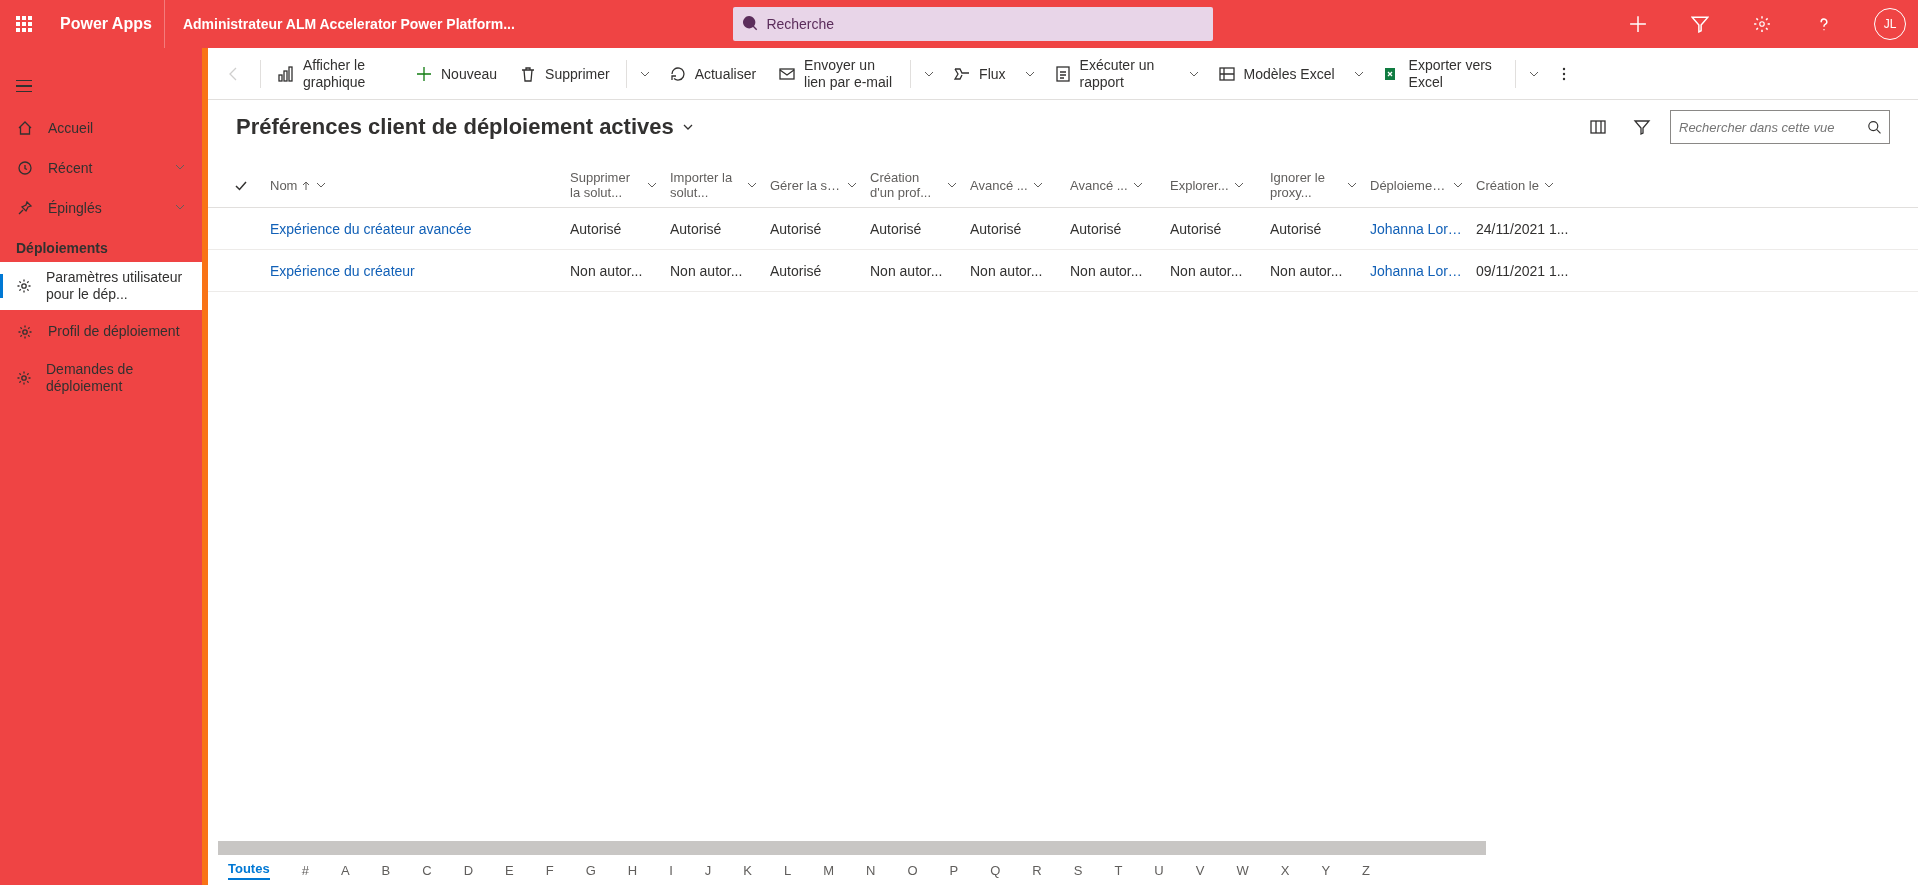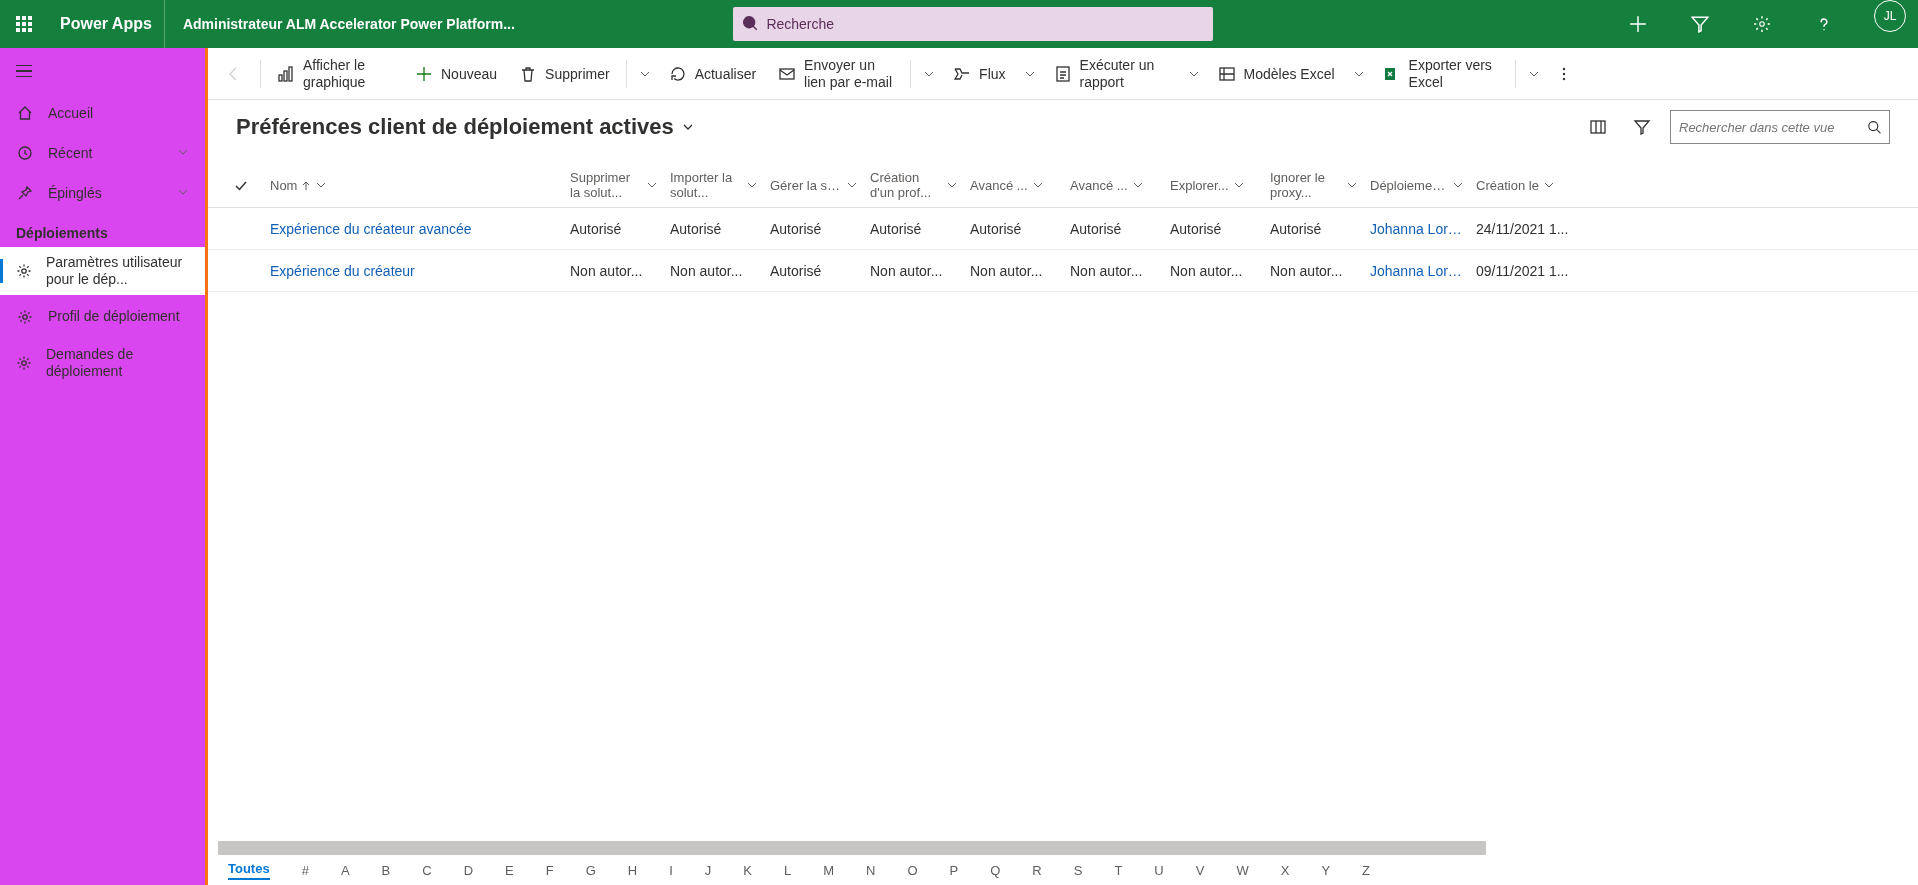--- a/index.html
+++ b/index.html
@@ -1,37 +1,37 @@
 <!DOCTYPE html>
 <html><head>
 <meta charset="utf-8">
 <style>
   * { box-sizing: border-box; margin: 0; padding: 0; font-family: "Segoe UI", -apple-system, sans-serif; }
   body { width: 1918px; height: 885px; overflow: hidden; background: #fff; color: #323130; }
 
   
-  .top-header { height: 48px; background: #15803d; display: flex; align-items: center; color: #fff; }
+  .top-header { height: 48px; background: #ef4444; display: flex; align-items: center; color: #fff; }
   .waffle { width: 48px; height: 48px; display: flex; align-items: center; justify-content: center; cursor: pointer; }
   .waffle-grid { display: grid; grid-template-columns: repeat(3, 4px); grid-template-rows: repeat(3, 4px); gap: 2px; }
   .waffle-grid span { background: #fff; width: 4px; height: 4px; }
   .brand { font-weight: 600; font-size: 16px; padding: 0 12px; border-right: 1px solid rgba(255,255,255,0.3); height: 48px; display: flex; align-items: center; }
   .app-title { font-size: 14px; padding: 0 18px; font-weight: bold; }
   .search-wrap { margin-left: auto; margin-right: auto; }
   .search-box { width: 480px; height: 34px; background: #e8d5e8; border-radius: 2px; display: flex; align-items: center; padding: 0 10px; gap: 8px; }
   .search-box svg { fill: #5b2d5b; }
   .search-box input { border: none; background: transparent; outline: none; font-size: 14px; color: #5b2d5b; width: 100%; }
   .search-box input::placeholder { color: #5b2d5b; }
-  .top-actions { display: flex; align-items: flex-start; gap: 14px; margin-left: auto; }
+  .top-actions { display: flex; align-items: center; gap: 14px; margin-left: auto; }
   .top-action { width: 48px; height: 48px; display: flex; align-items: center; justify-content: center; cursor: pointer; }
   .top-action svg { fill: #fff; width: 18px; height: 18px; }
   .avatar { width: 32px; height: 32px; border-radius: 50%; border: 1px solid #fff; display: flex; align-items: center; justify-content: center; font-size: 12px; margin: 0 12px; }
 
   
   .layout { display: flex; height: calc(100% - 48px); }
-  .sidebar { width: 208px; border-right: 3px solid #f97316; background: #d946ef; padding-top: 1px; }
+  .sidebar { width: 208px; border-right: 6px solid #f97316; background: #ef4444; padding-top: 16px; }
   .hamburger { height: 44px; display: flex; align-items: center; padding: 0 16px; cursor: pointer; }
   .hamburger-lines { display: flex; flex-direction: column; gap: 4px; }
   .hamburger-lines span { width: 16px; height: 1.5px; background: #323130; }
   .nav-item { display: flex; align-items: center; padding: 0 16px; height: 40px; cursor: pointer; font-size: 14px; gap: 14px; position: relative; }
   .nav-item.sub { height: 44px; padding-left: 16px; }
   .nav-item.two-line { height: 48px; }
   .nav-item.active { background: #fff; }
   .nav-item.active::before { content: ""; position: absolute; left: 0; top: 12px; bottom: 12px; width: 3px; background: #0078d4; }
   .nav-icon { width: 18px; display: flex; justify-content: center; }
   .nav-icon svg { width: 16px; height: 16px; fill: none; stroke: #323130; stroke-width: 1.3; }

